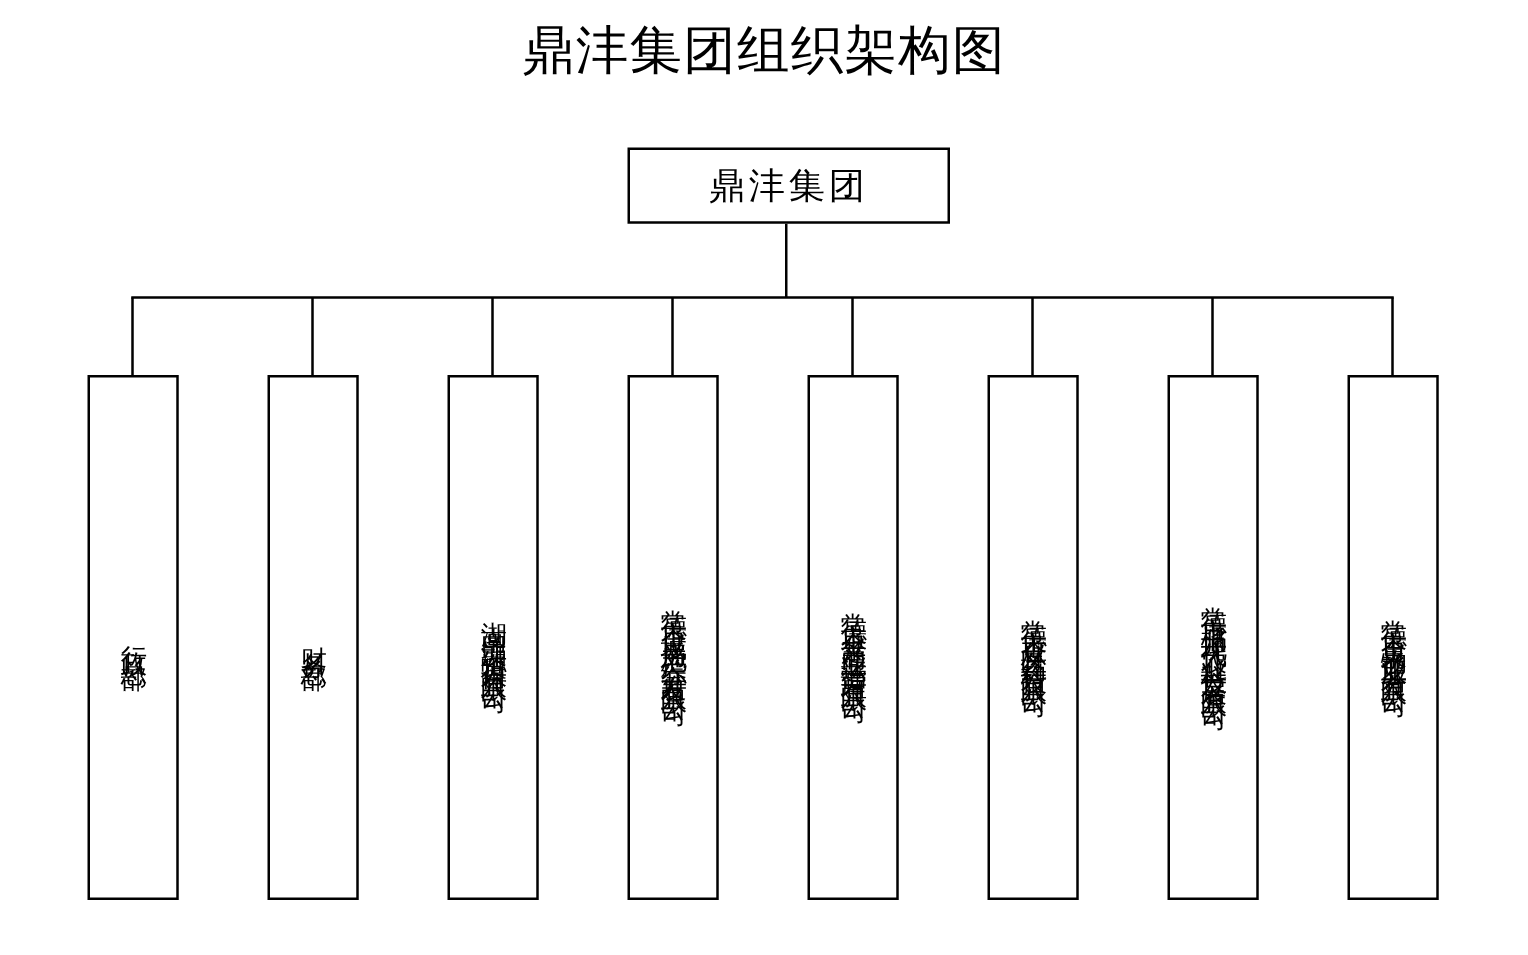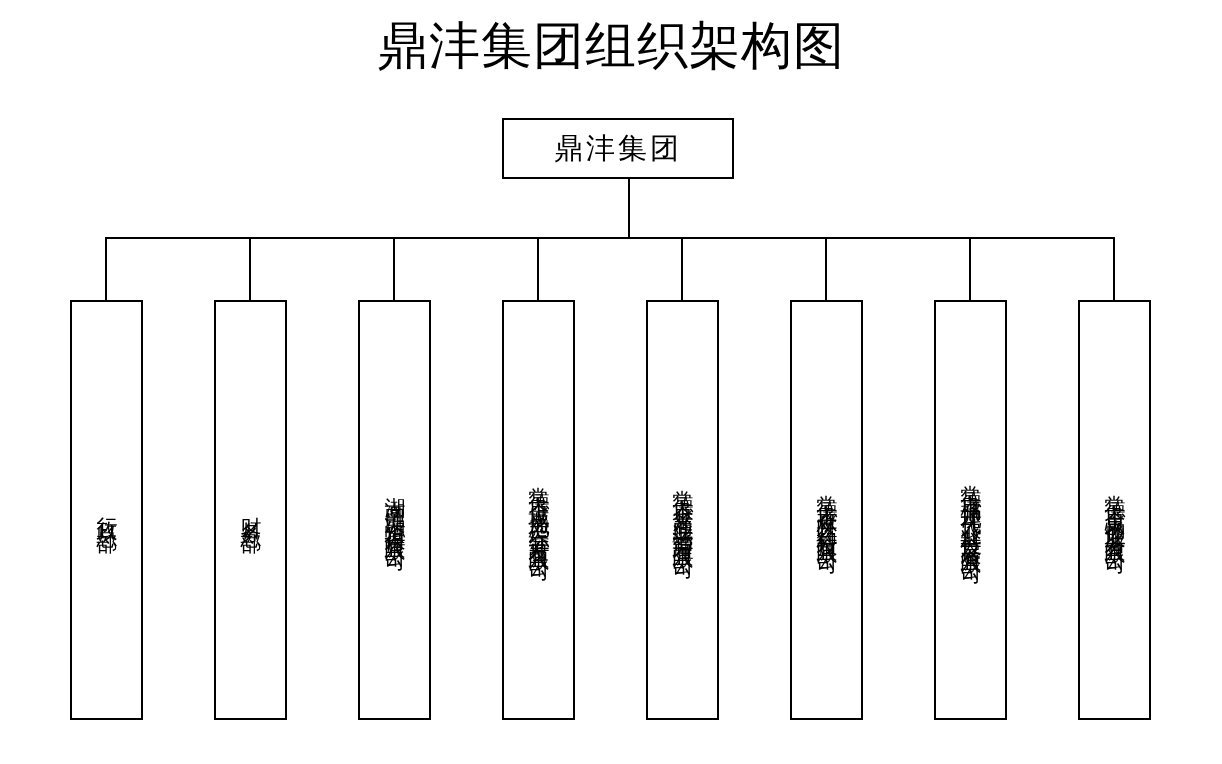--- a/index.html
+++ b/index.html
@@ -13,29 +13,29 @@
   .canvas {
     position: relative;
     width: 1222px; height: 764px;
     background: #ffffff;
   }
   .chart-title {
     position: absolute;
     top: 12px; left: 0;
     width: 100%;
     text-align: center;
-    font-size: 51px;
+    font-size: 42px;
     font-weight: 400;
     letter-spacing: 1px;
     white-space: nowrap;
   }
   .root-box {
     position: absolute;
     left: 502px; top: 118px;
-    width: 232px; height: 61px;
+    width: 258px; height: 61px;
     box-sizing: border-box;
     border: 2px solid #000;
     display: flex;
     align-items: center;
     justify-content: center;
     font-size: 29px;
     letter-spacing: 3px;
     background: #fff;
   }
   .line { position: absolute; background: #000; }

